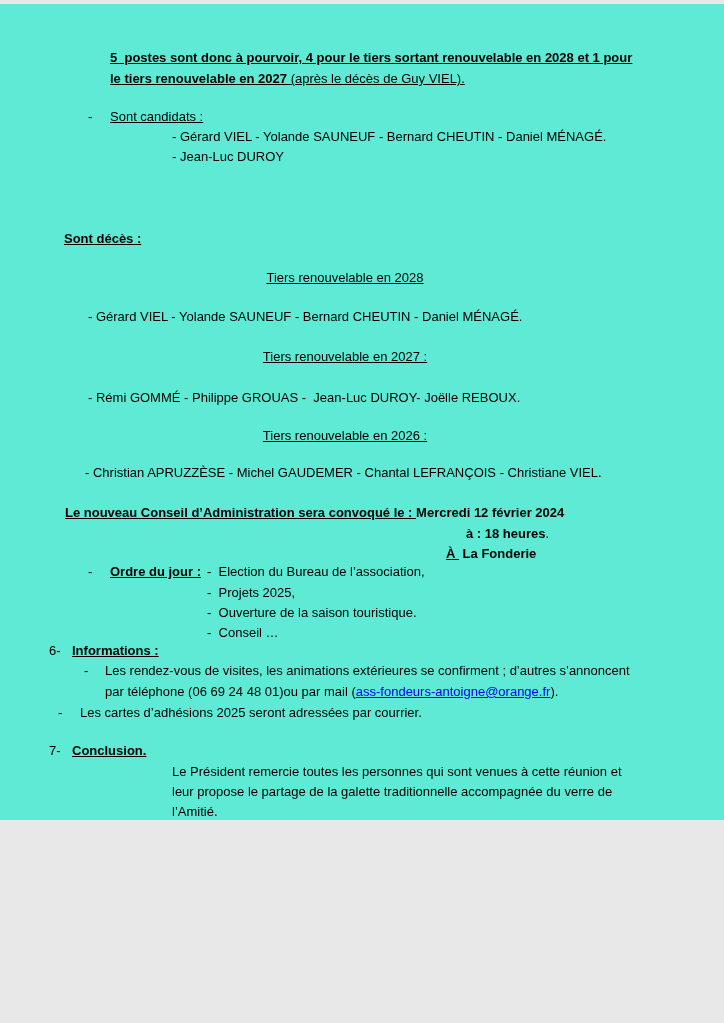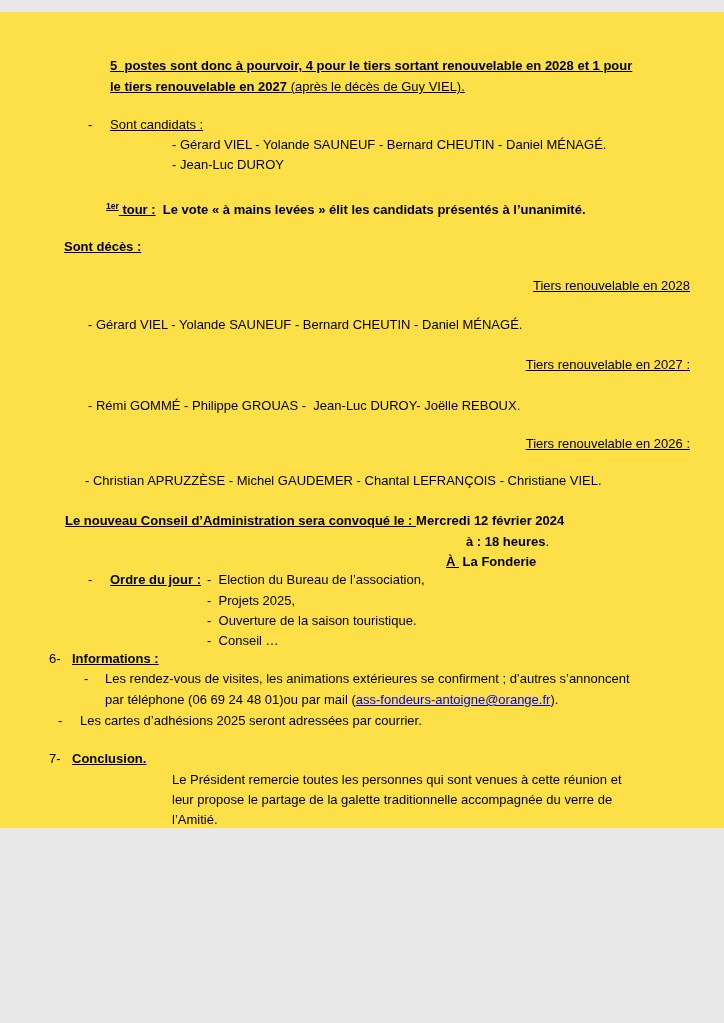--- a/index.html
+++ b/index.html
@@ -1,44 +1,43 @@
 <!DOCTYPE html>
 <html><head>
 <meta charset="utf-8">
 <style>
   html,body{margin:0;padding:0;background:#e8e8e8;}
   .page{
     position:relative;
     width:724px;height:816px;
-    background:#fde047;
+    background:#5eead4;
     font-family:"Liberation Sans","DejaVu Sans",sans-serif;
     font-size:13px;line-height:20px;color:#000000;
-    overflow:hidden;margin:12px auto;
+    overflow:hidden;margin:4px auto;
   }
   .abs{position:absolute;white-space:pre;}
   .b{font-weight:bold;}
   .u{text-decoration:underline;}
-  .center{text-align:right;}
+  .center{text-align:center;}
   .sup{vertical-align:super;font-size:8.5px;}
   .link{color:#0000EE;text-decoration:underline;cursor:pointer;}
 </style>
 </head>
 <body>
 
 <div class="page">
 
   <div class="abs b u" style="left:110px;top:44px;">5  postes sont donc à pourvoir, 4 pour le tiers sortant renouvelable en 2028 et 1 pour</div>
   <div class="abs" style="left:110px;top:65px;"><span class="b u">le tiers renouvelable en 2027 </span><span class="u">(après le décès de Guy VIEL).</span></div>
 
   <div class="abs" style="left:88px;top:103px;">-</div>
   <div class="abs u" style="left:110px;top:103px;">Sont candidats :</div>
   <div class="abs" style="left:172px;top:123px;">- Gérard VIEL - Yolande SAUNEUF - Bernard CHEUTIN - Daniel MÉNAGÉ.</div>
   <div class="abs" style="left:172px;top:143px;">- Jean-Luc DUROY</div>
 
-  <div class="abs" style="left:106px;top:184px;"><span class="b u sup">1er</span><span class="b u"> tour :</span><span class="b">  Le vote « à mains levées » élit les candidats présentés à l’unanimité.</span></div>
 
   <div class="abs b u" style="left:64px;top:225px;">Sont décès :</div>
 
   <div class="abs center u" style="left:0px;top:264px;width:690px;">Tiers renouvelable en 2028</div>
   <div class="abs" style="left:88px;top:303px;">- Gérard VIEL - Yolande SAUNEUF - Bernard CHEUTIN - Daniel MÉNAGÉ.</div>
 
   <div class="abs center u" style="left:0px;top:343px;width:690px;">Tiers renouvelable en 2027 :</div>
   <div class="abs" style="left:88px;top:384px;">- Rémi GOMMÉ - Philippe GROUAS -  Jean-Luc DUROY- Joëlle REBOUX.</div>
 
   <div class="abs center u" style="left:0px;top:422px;width:690px;">Tiers renouvelable en 2026 :</div>

